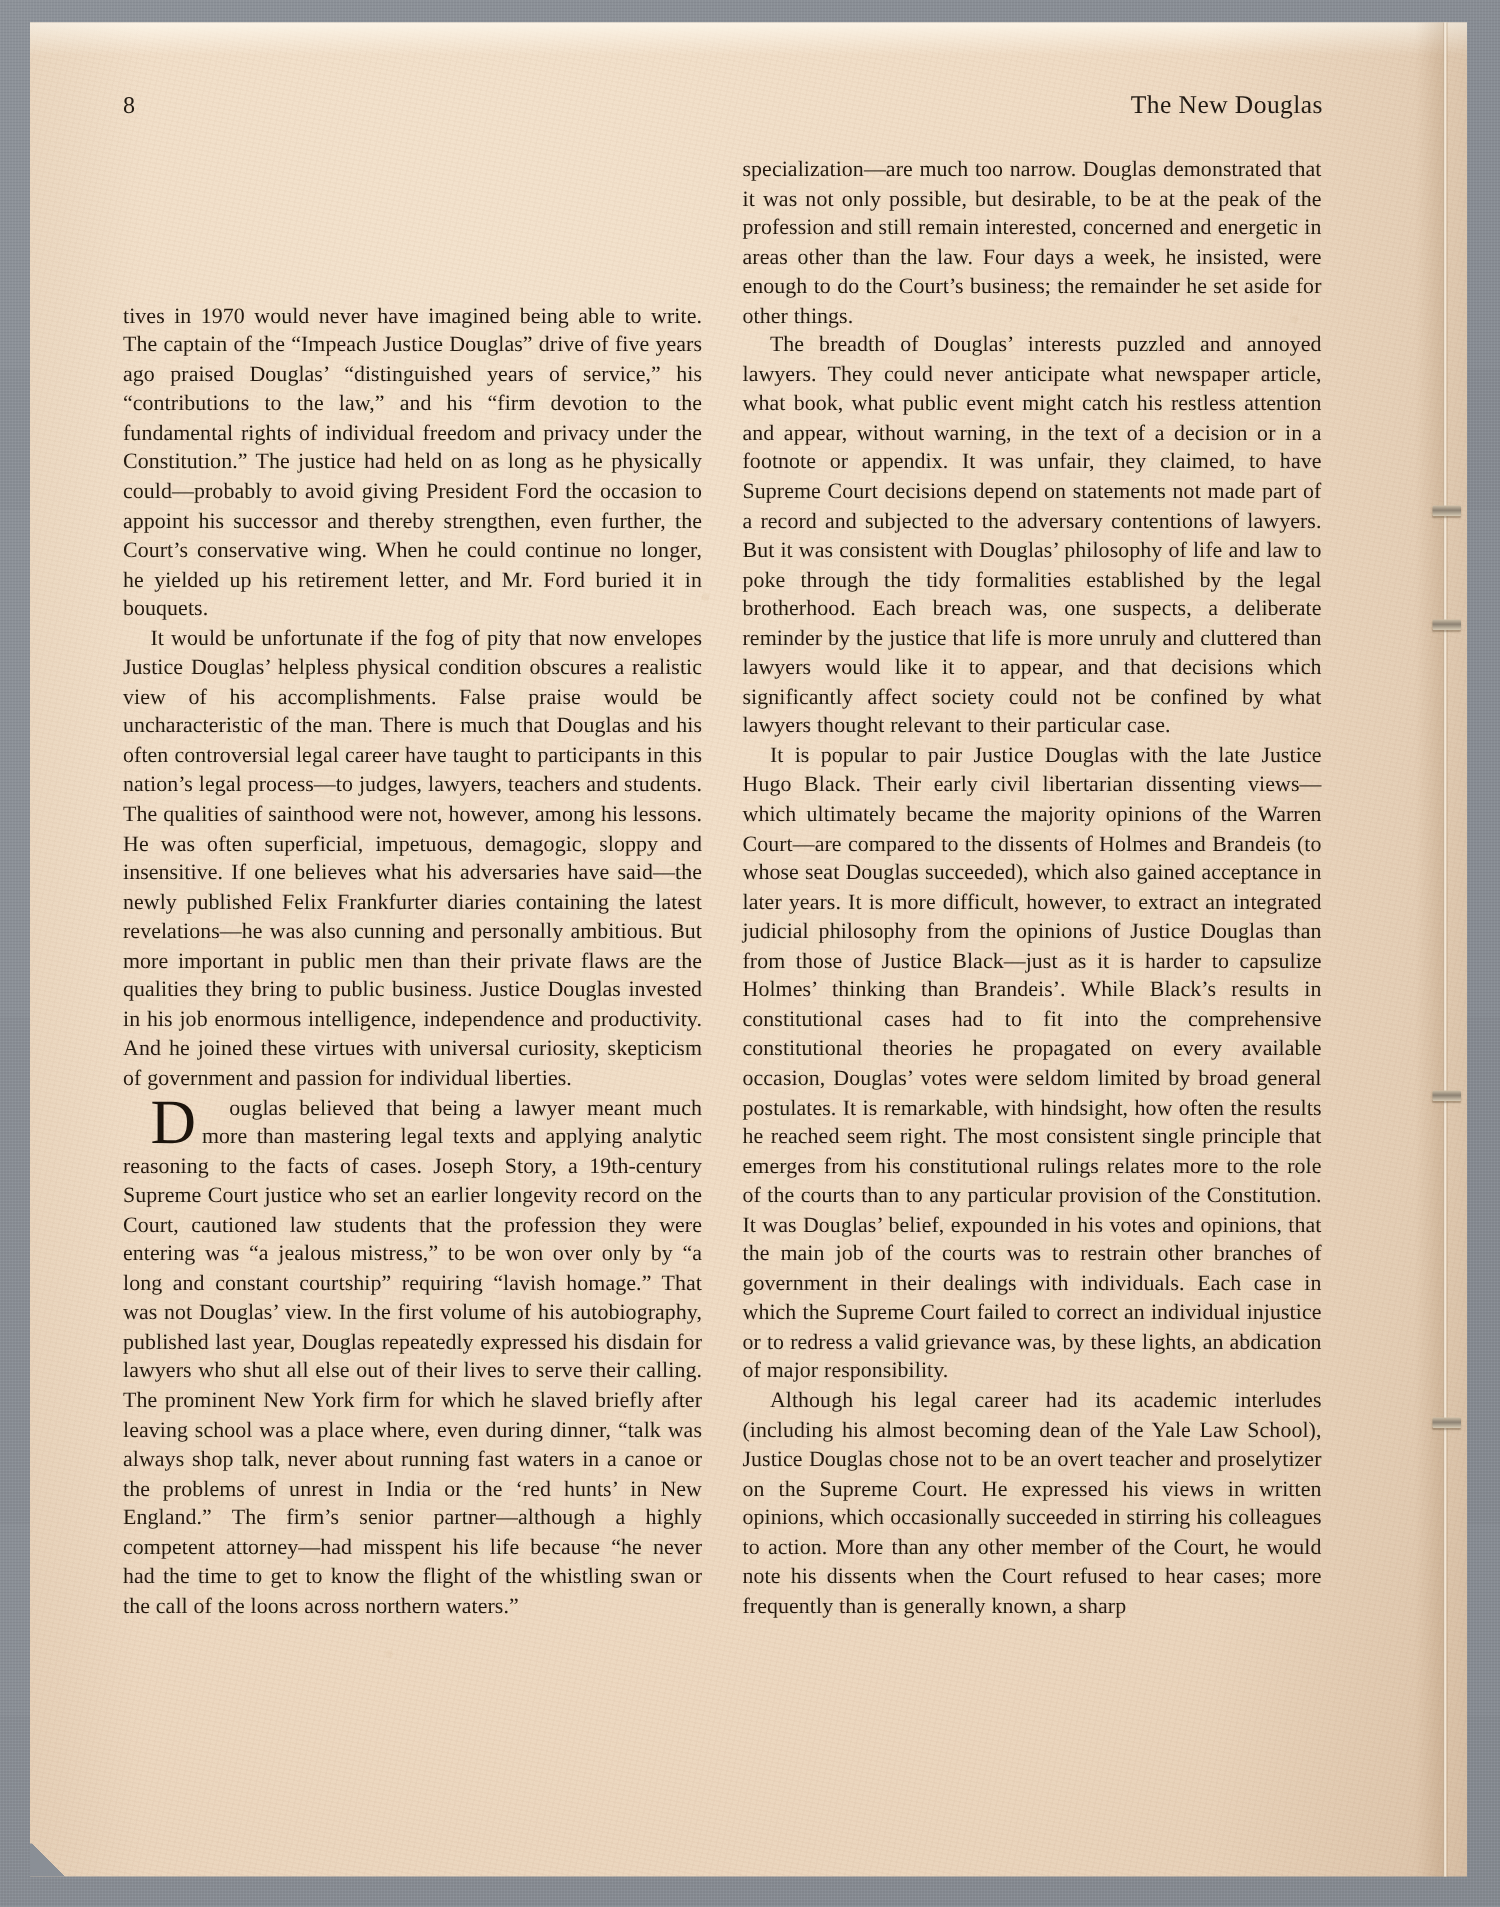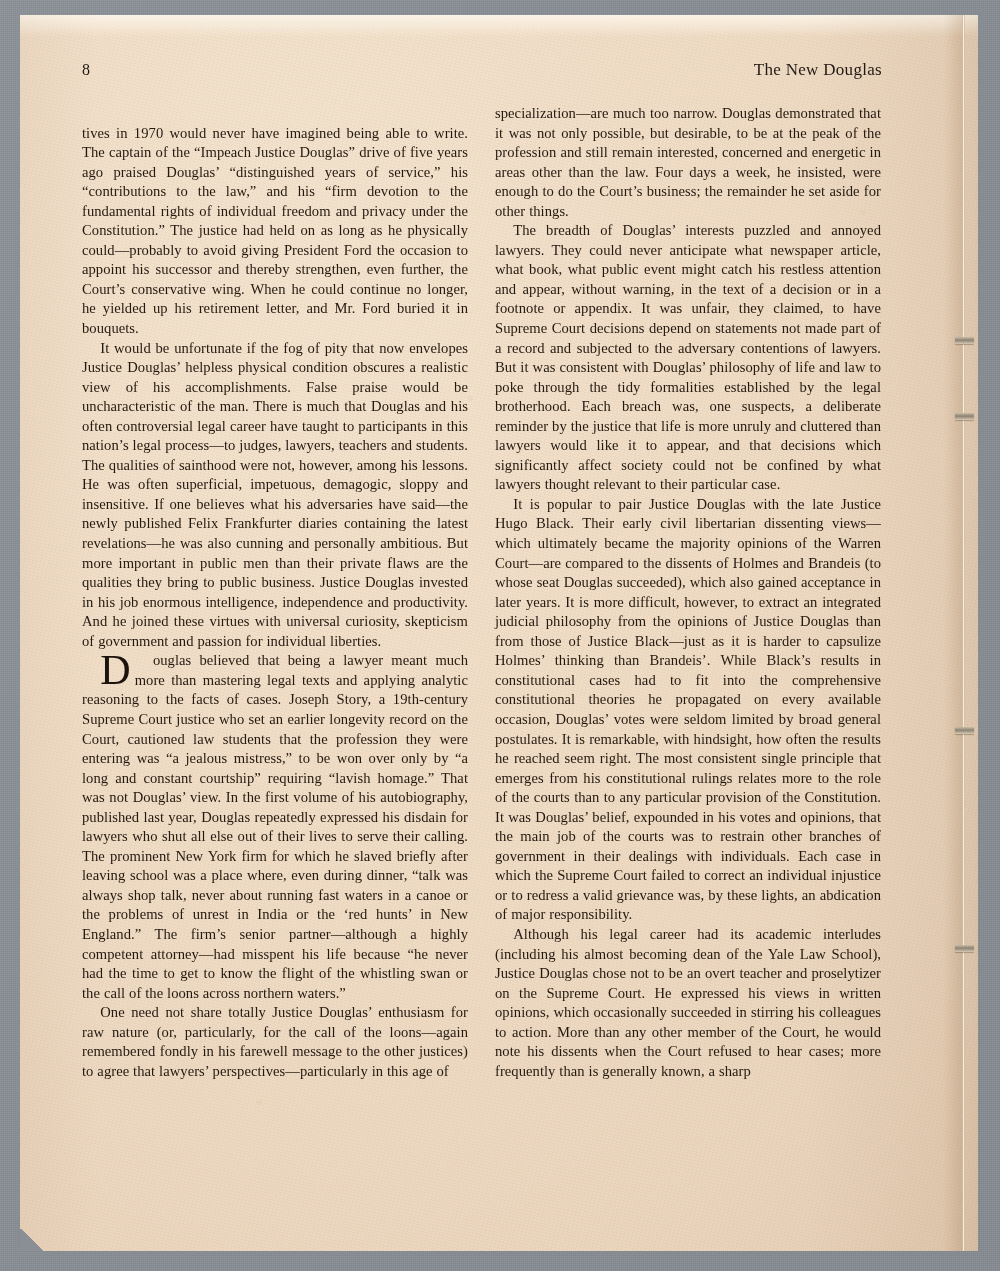--- a/index.html
+++ b/index.html
@@ -207,21 +207,20 @@
       <span class="folio">8</span>
       <span class="pub-title">The New Douglas</span>
     </div>
 
     <div class="columns">
 
       <div class="col">
         <p class="body first">tives in 1970 would never have imagined being able to write. The captain of the “Impeach Justice Douglas” drive of five years ago praised Douglas’ “distinguished years of service,” his “contributions to the law,” and his “firm devotion to the fundamental rights of individual freedom and privacy under the Constitution.” The justice had held on as long as he physically could—probably to avoid giving President Ford the occasion to appoint his successor and thereby strengthen, even further, the Court’s conservative wing. When he could continue no longer, he yielded up his retirement letter, and Mr. Ford buried it in bouquets.</p>
         <p class="body">It would be unfortunate if the fog of pity that now envelopes Justice Douglas’ helpless physical condition obscures a realistic view of his accomplishments. False praise would be uncharacteristic of the man. There is much that Douglas and his often controversial legal career have taught to participants in this nation’s legal process—to judges, lawyers, teachers and students. The qualities of sainthood were not, however, among his lessons. He was often superficial, impetuous, demagogic, sloppy and insensitive. If one believes what his adversaries have said—the newly published Felix Frankfurter diaries containing the latest revelations—he was also cunning and personally ambitious. But more important in public men than their private flaws are the qualities they bring to public business. Justice Douglas invested in his job enormous intelligence, independence and productivity. And he joined these virtues with universal curiosity, skepticism of government and passion for individual liberties.</p>
         <p class="body dropcap-para"><span class="dropcap">D</span><span>ouglas believed that being a lawyer meant much more than mastering legal texts and applying analytic reasoning to the facts of cases. Joseph Story, a 19th-century Supreme Court justice who set an earlier longevity record on the Court, cautioned law students that the profession they were entering was “a jealous mistress,” to be won over only by “a long and constant courtship” requiring “lavish homage.” That was not Douglas’ view. In the first volume of his autobiography, published last year, Douglas repeatedly expressed his disdain for lawyers who shut all else out of their lives to serve their calling. The prominent New York firm for which he slaved briefly after leaving school was a place where, even during dinner, “talk was always shop talk, never about running fast waters in a canoe or the problems of unrest in India or the ‘red hunts’ in New England.” The firm’s senior partner—although a highly competent attorney—had misspent his life because “he never had the time to get to know the flight of the whistling swan or the call of the loons across northern waters.”</span></p>
-        <p class="body">One need not share totally Justice Douglas’ enthusiasm for raw nature (or, particularly, for the call of the loons—again remembered fondly in his farewell message to the other justices) to agree that lawyers’ perspectives—particularly in this age of</p>
       </div>
 
       <div class="col">
         <p class="body first">specialization—are much too narrow. Douglas demonstrated that it was not only possible, but desirable, to be at the peak of the profession and still remain interested, concerned and energetic in areas other than the law. Four days a week, he insisted, were enough to do the Court’s business; the remainder he set aside for other things.</p>
         <p class="body">The breadth of Douglas’ interests puzzled and annoyed lawyers. They could never anticipate what newspaper article, what book, what public event might catch his restless attention and appear, without warning, in the text of a decision or in a footnote or appendix. It was unfair, they claimed, to have Supreme Court decisions depend on statements not made part of a record and subjected to the adversary contentions of lawyers. But it was consistent with Douglas’ philosophy of life and law to poke through the tidy formalities established by the legal brotherhood. Each breach was, one suspects, a deliberate reminder by the justice that life is more unruly and cluttered than lawyers would like it to appear, and that decisions which significantly affect society could not be confined by what lawyers thought relevant to their particular case.</p>
         <p class="body">It is popular to pair Justice Douglas with the late Justice Hugo Black. Their early civil libertarian dissenting views—which ultimately became the majority opinions of the Warren Court—are compared to the dissents of Holmes and Brandeis (to whose seat Douglas succeeded), which also gained acceptance in later years. It is more difficult, however, to extract an integrated judicial philosophy from the opinions of Justice Douglas than from those of Justice Black—just as it is harder to capsulize Holmes’ thinking than Brandeis’. While Black’s results in constitutional cases had to fit into the comprehensive constitutional theories he propagated on every available occasion, Douglas’ votes were seldom limited by broad general postulates. It is remarkable, with hindsight, how often the results he reached seem right. The most consistent single principle that emerges from his constitutional rulings relates more to the role of the courts than to any particular provision of the Constitution. It was Douglas’ belief, expounded in his votes and opinions, that the main job of the courts was to restrain other branches of government in their dealings with individuals. Each case in which the Supreme Court failed to correct an individual injustice or to redress a valid grievance was, by these lights, an abdication of major responsibility.</p>
         <p class="body">Although his legal career had its academic interludes (including his almost becoming dean of the Yale Law School), Justice Douglas chose not to be an overt teacher and proselytizer on the Supreme Court. He expressed his views in written opinions, which occasionally succeeded in stirring his colleagues to action. More than any other member of the Court, he would note his dissents when the Court refused to hear cases; more frequently than is generally known, a sharp</p>
       </div>
 
     </div>

